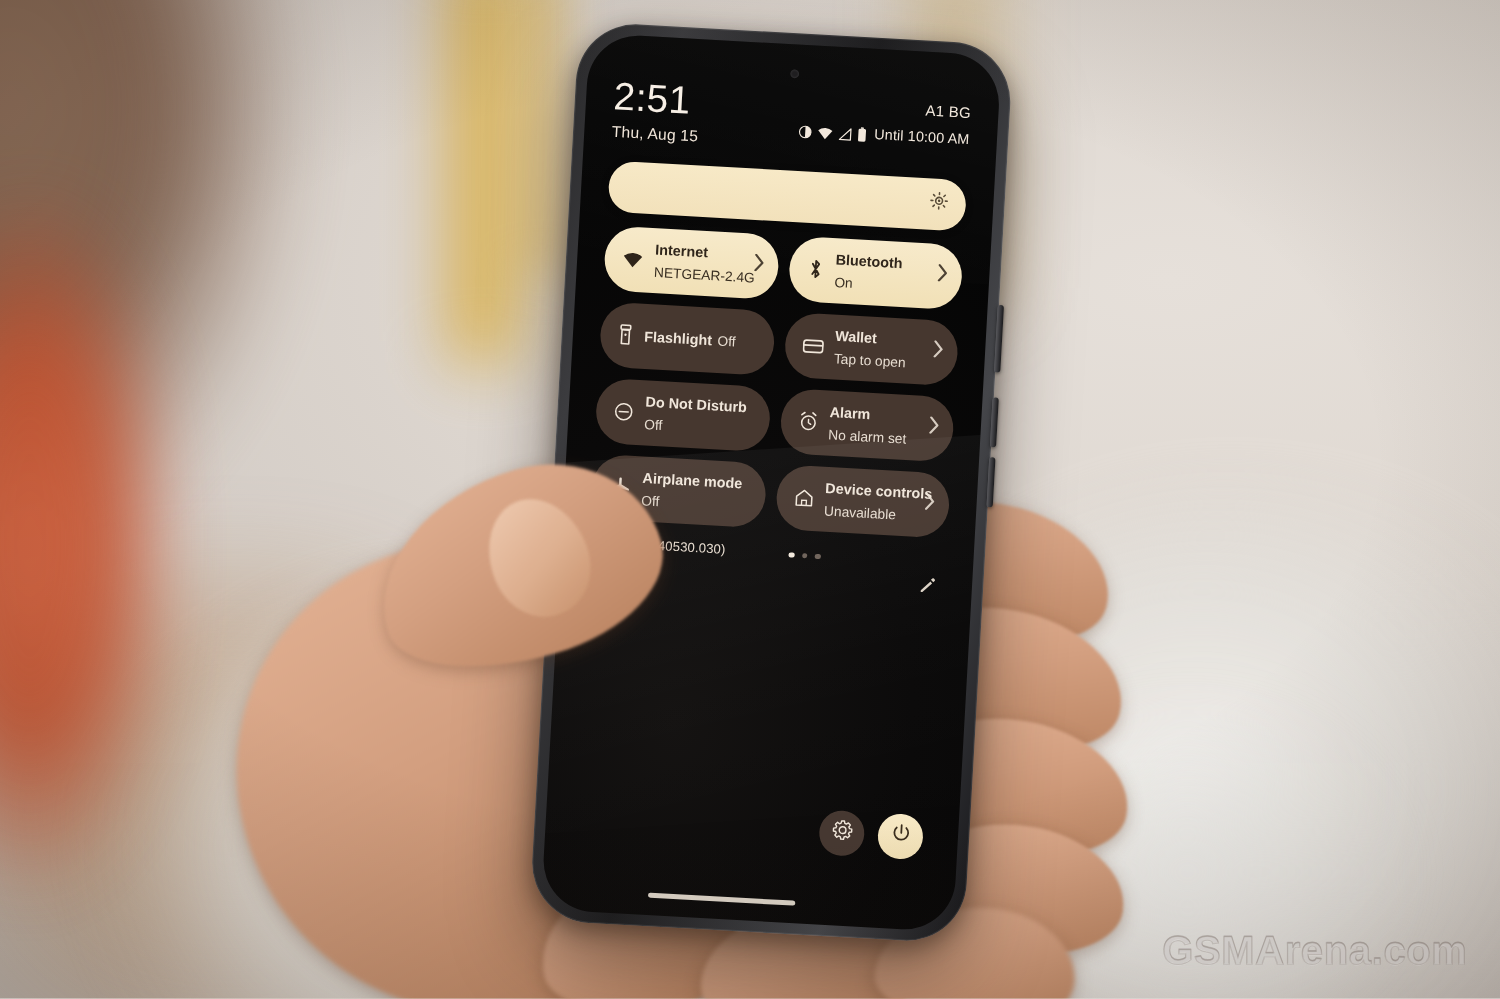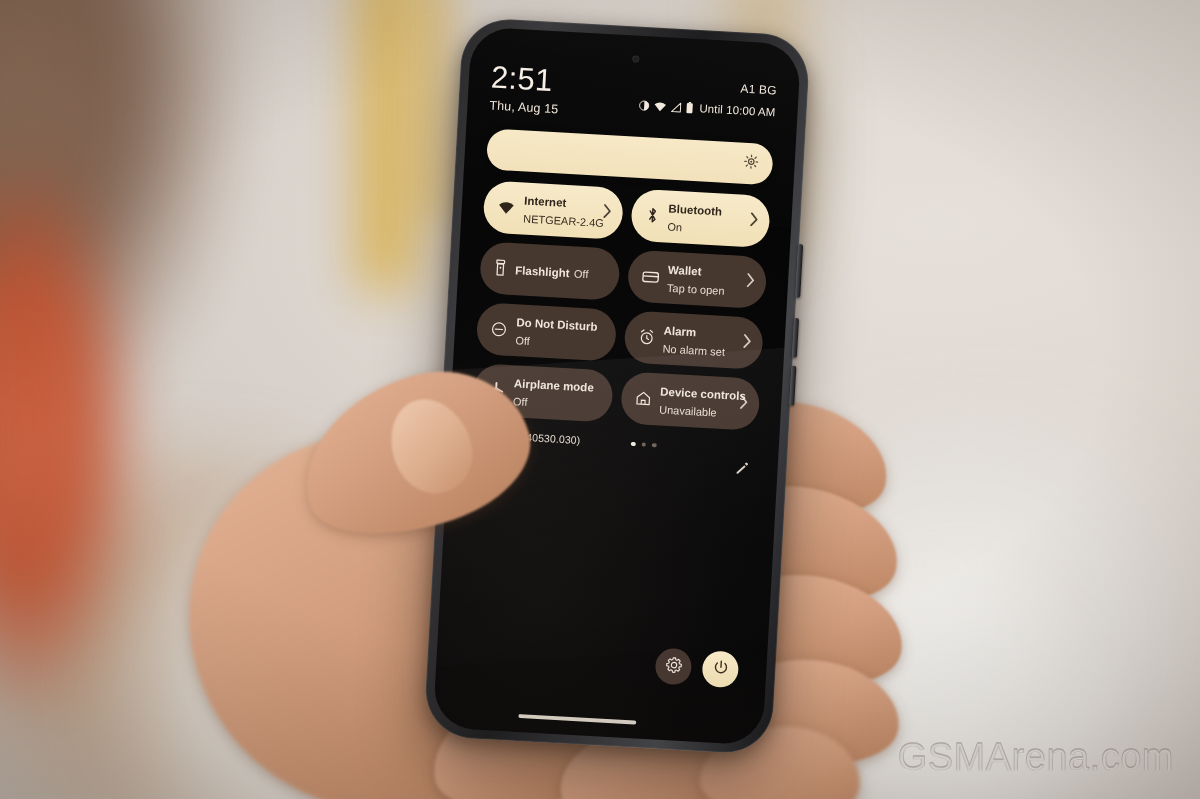--- a/index.html
+++ b/index.html
@@ -403,22 +403,22 @@
     border-radius: 3px;
     background: #ece3d6;
     opacity: .92;
   }
 
   
   .watermark {
     position: absolute;
     right: 26px;
     bottom: 20px;
-    font-size: 38px;
-    font-weight: 400;
+    font-size: 32px;
+    font-weight: 700;
     letter-spacing: .5px;
     color: rgba(255,255,255,.10);
     text-shadow:
       0 1px 0 rgba(255,255,255,.22),
       0 -1px 0 rgba(90,75,70,.20);
     -webkit-text-stroke: 1px rgba(120,105,98,.30);
     pointer-events: none;
     user-select: none;
   }
 

